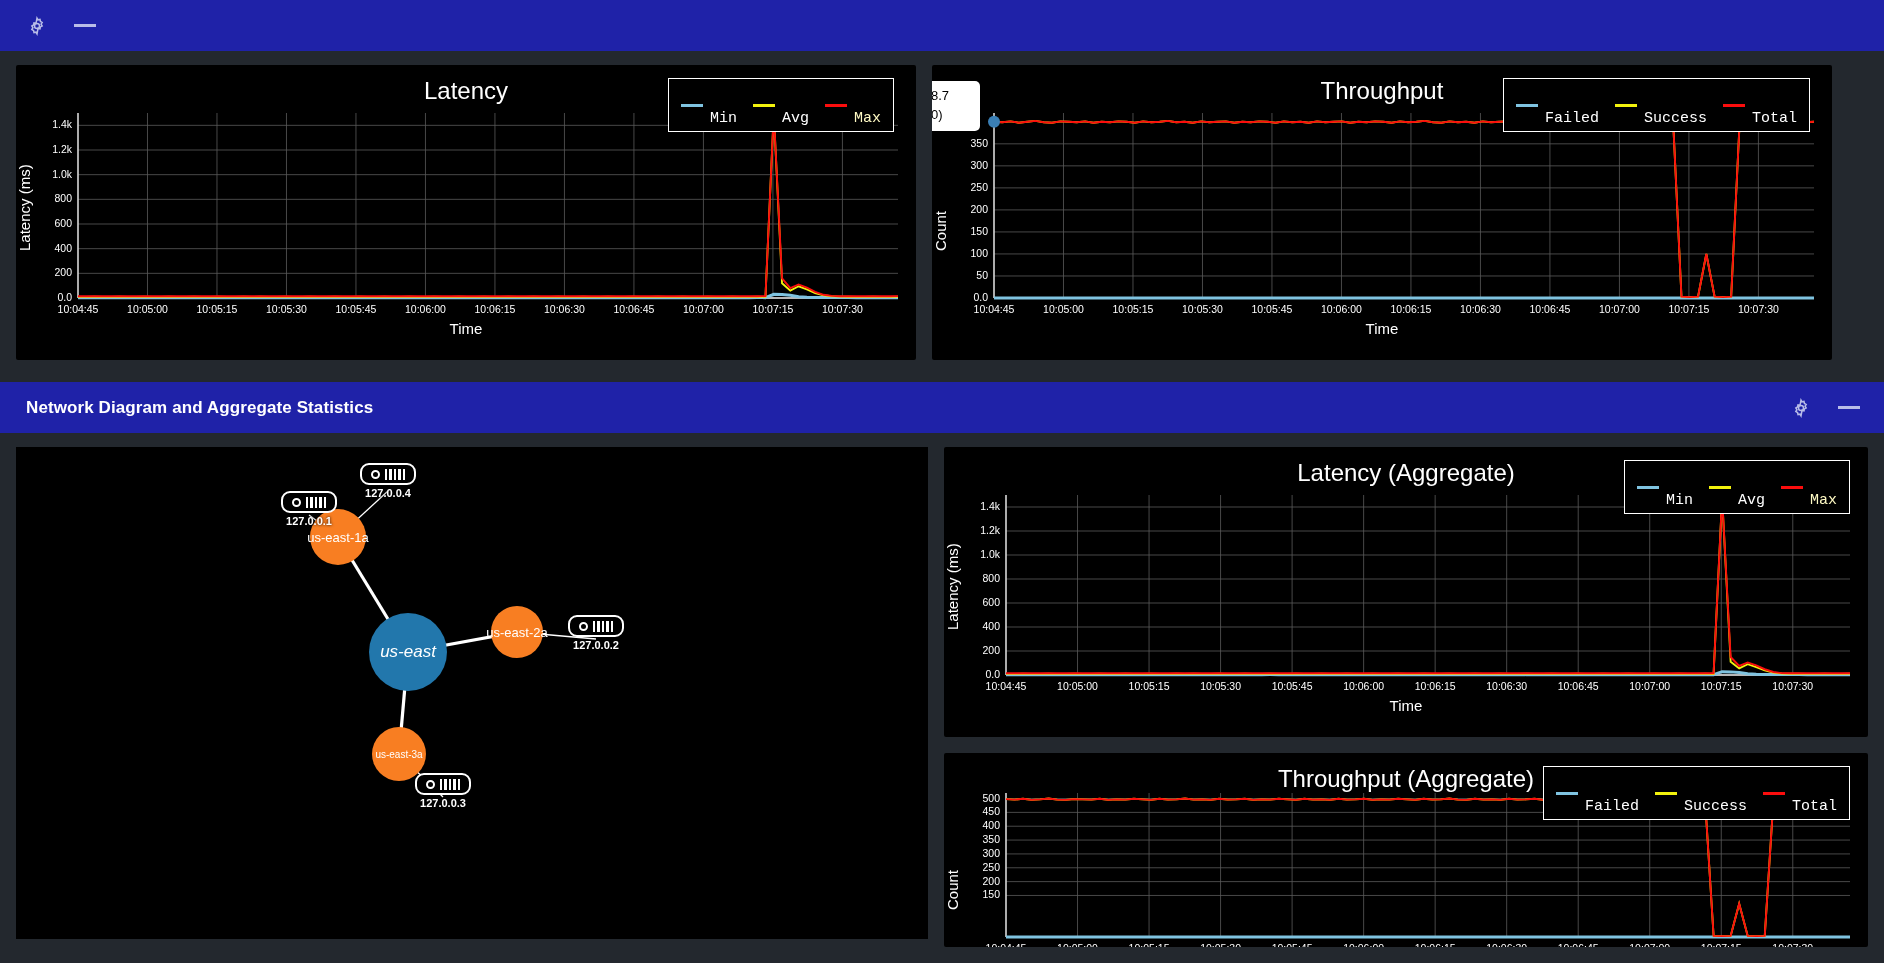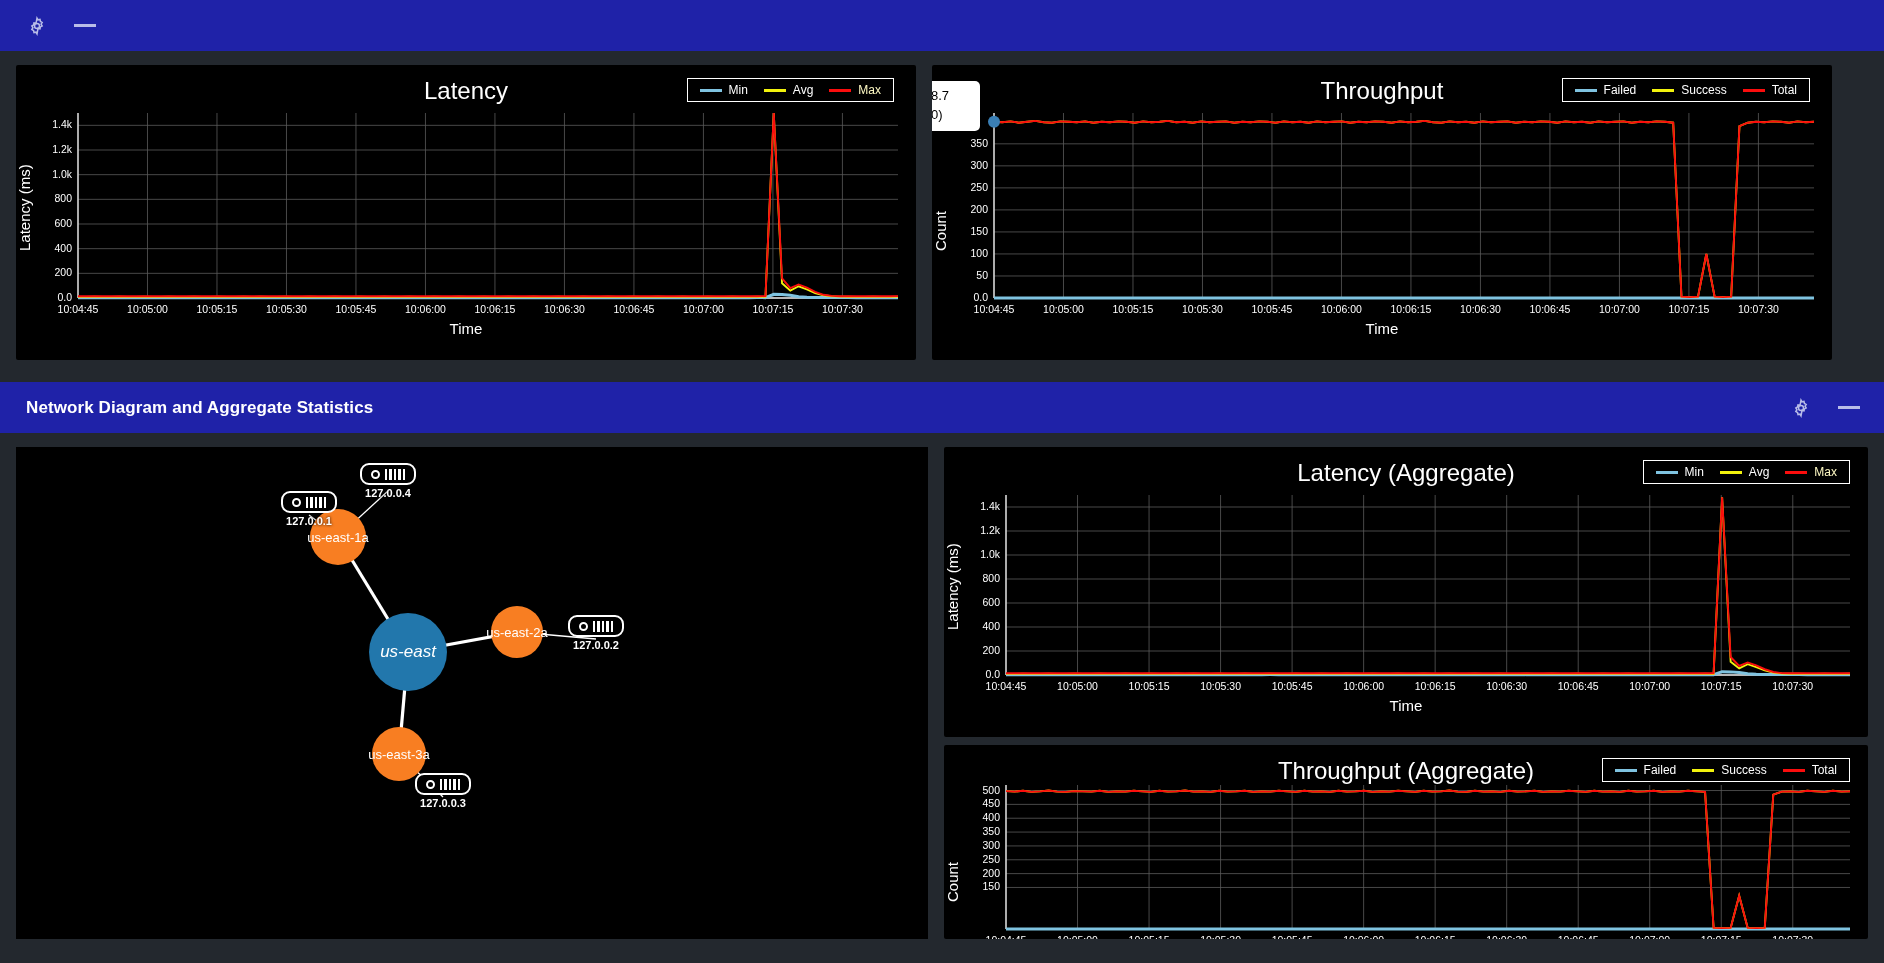--- a/index.html
+++ b/index.html
@@ -68,21 +68,21 @@
     background: #000;
     border: 1.5px solid #ffffff;
     display: flex;
     align-items: center;
     gap: 16px;
     padding: 4px 12px;
     z-index: 6;
   }
   .legend .item { display: flex; align-items: center; gap: 7px; }
   .legend .swatch { width: 22px; height: 3px; display: block; }
-  .legend .lbl { font-size: 12px; color: #ffffff; font-family: Liberation Sans, sans-serif; }
+  .legend .lbl { font-size: 15px; color: #ffffff; font-family: Liberation Mono, monospace; margin-top: 27px; }
   .legend .lbl.dim { color: #fef9c3; }
 
   .plot-wrap { position: absolute; left: 0; top: 0; width: 100%; height: 100%; }
   .axis-label-y {
     position: absolute;
     color: #ffffff;
     font-size: 15px;
     transform: rotate(-90deg);
     transform-origin: left top;
     white-space: nowrap;
@@ -361,21 +361,21 @@
         <div id="net-overlay" style="position:absolute;left:0;top:0;width:100%;height:100%;">
             <div class="node region" style="left: 353px; top: 166px; width: 78px; height: 78px; font-size: 17px;">
               <span>us-east</span>
             </div>
             <div class="node az" style="left: 294px; top: 62px; width: 56px; height: 56px; font-size: 13px;">
               <span>us-east-1a</span>
             </div>
             <div class="node az" style="left: 475px; top: 159px; width: 52px; height: 52px; font-size: 13px;">
               <span>us-east-2a</span>
             </div>
-            <div class="node az" style="left: 356px; top: 280px; width: 54px; height: 54px; font-size: 13px;">
+            <div class="node az" style="left: 356px; top: 280px; width: 54px; height: 54px; font-size: 10px;">
               <span>us-east-3a</span>
             </div>
             <div class="host" style="left: 265px; top: 44px;">
               <div class="glyph">
                 <span class="circ"></span>
                 <span class="bars">
                   <i></i>
                   <i></i>
                   <i></i>
                   <i></i>
@@ -419,21 +419,21 @@
                   <i></i>
                   <i></i>
                   <i></i>
                 </span>
               </div>
               <div class="ip">127.0.0.3</div>
             </div>
           </div>
       </div>
 
-      <div style="display:flex;flex-direction:column;gap:8px;">
+      <div style="display:flex;flex-direction:column;gap:16px;">
 
         <div class="chart-card" id="card-latency-agg" style="width:924px;height:290px;">
           <div class="chart-title">Latency (Aggregate)</div>
           <div class="legend" id="legend-latency-agg" style="right: 18px;">
               <span class="item">
                 <span class="swatch" style="background: rgb(127, 195, 224);"></span>
                 <span class="lbl">Min</span>
               </span>
               <span class="item">
                 <span class="swatch" style="background: rgb(242, 242, 13);"></span>

